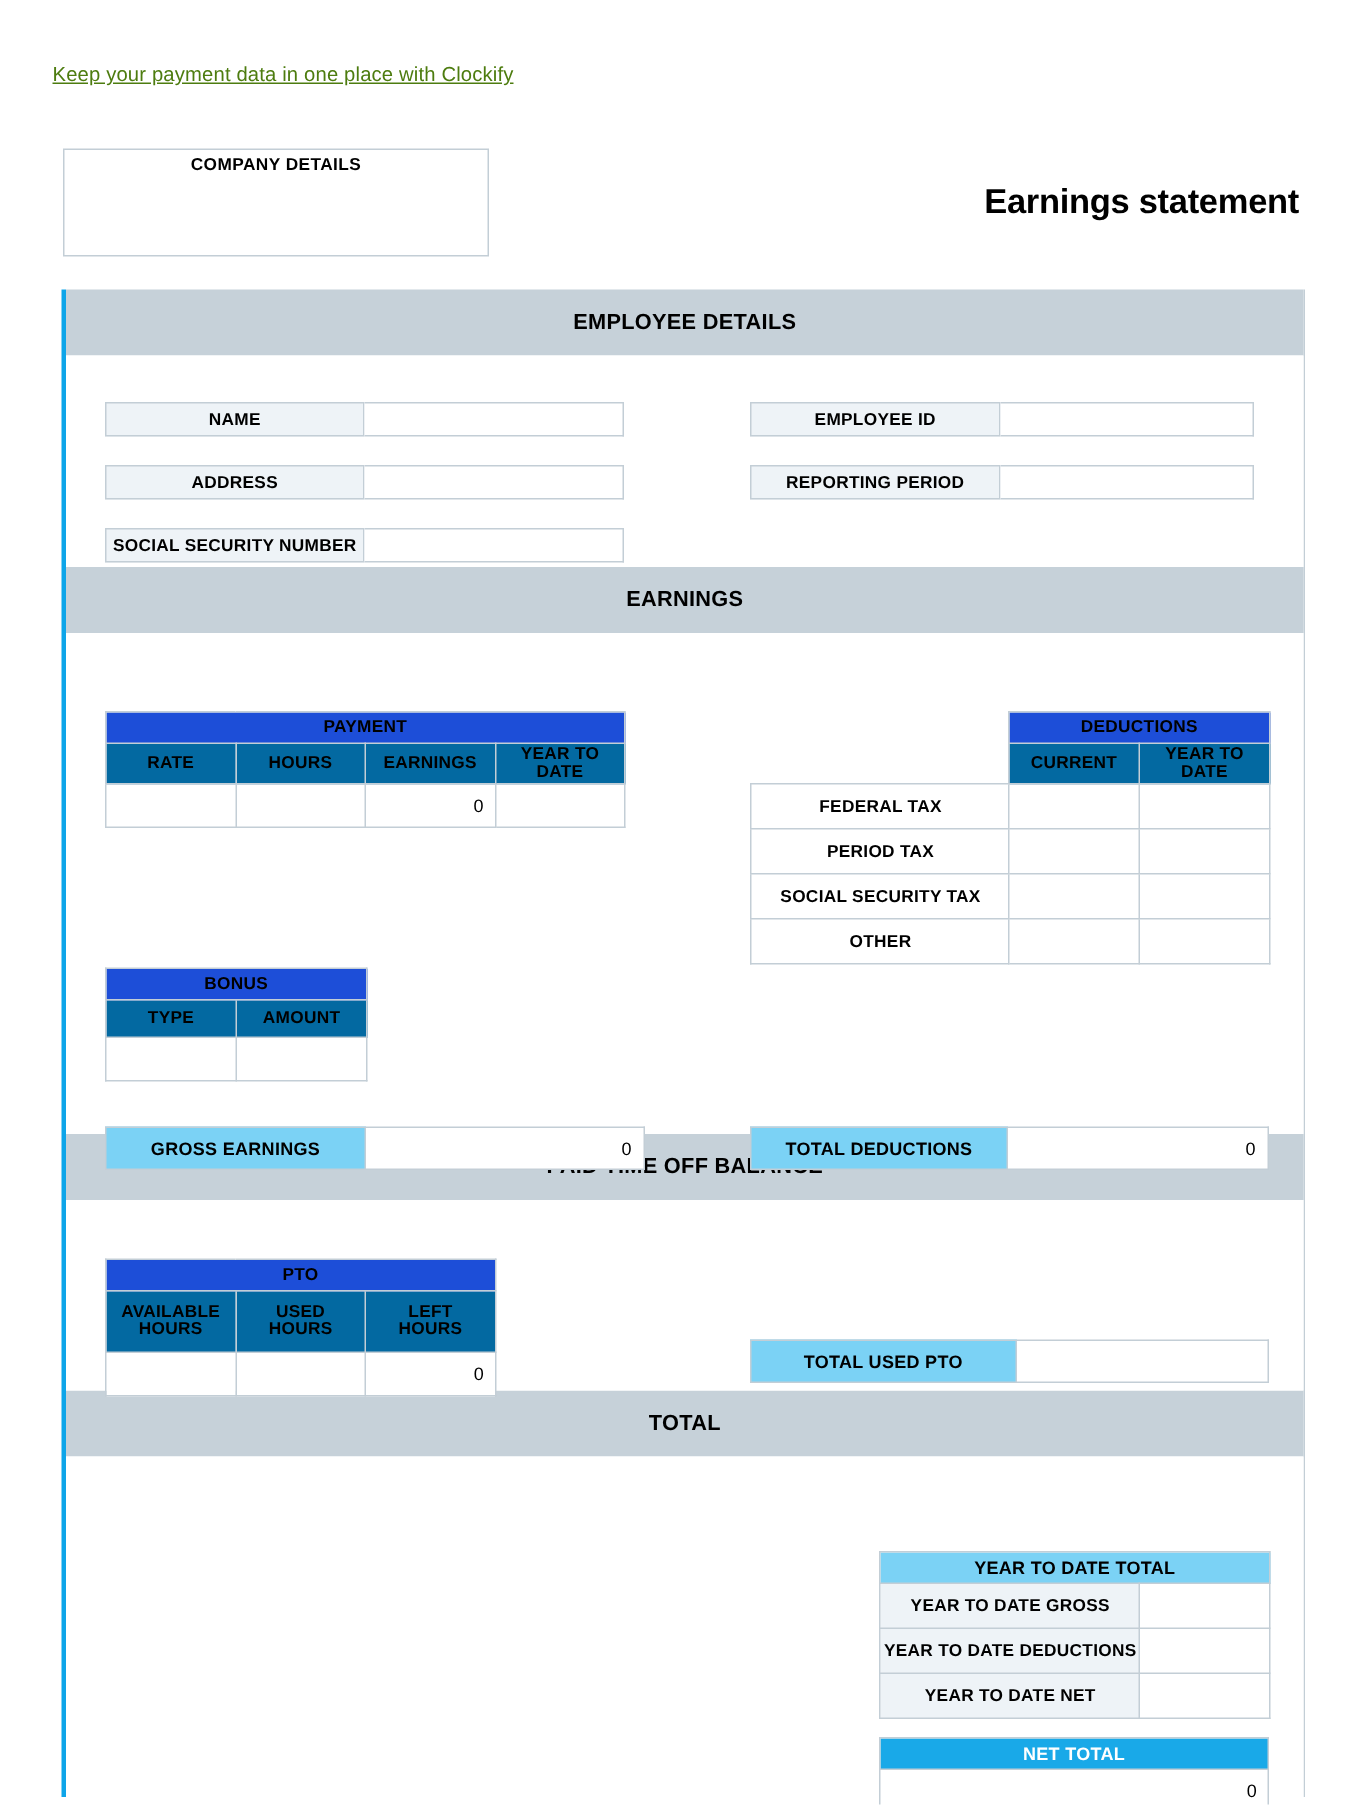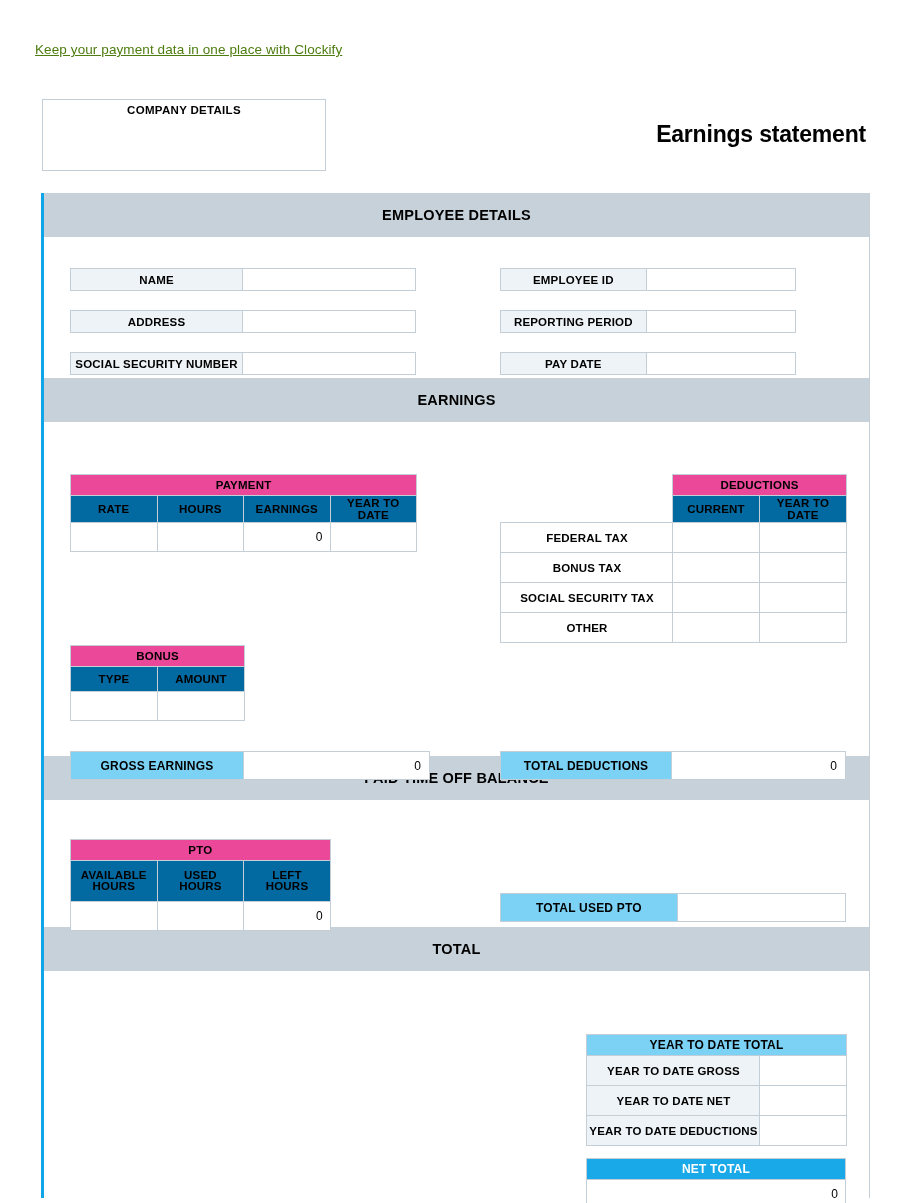--- a/index.html
+++ b/index.html
@@ -120,21 +120,21 @@
     background: #7bd2f5;
     border-color: #c3ced6;
     font-size: 12px;
   }
   .lv-row.blue { height: 29px; }
 
   
   .emp-body { height: 141px; }
   .emp-col-left  { position: absolute; left: 26px;  top: 0; }
   .emp-col-right { position: absolute; left: 456px; top: 0; }
-  .emp-col-left .lv-row, .emp-col-right .lv-row { width: 296px; margin-bottom: 19px; }
+  .emp-col-left .lv-row, .emp-col-right .lv-row { width: 336px; margin-bottom: 19px; }
   .emp-col-left .lv-row { width: 346px; }
   .emp-col-left  .lv-label { width: 173px; }
   .emp-col-left  .lv-value { width: 173px; }
   .emp-col-right .lv-label { width: 172px; }
   .emp-col-right .lv-value { width: 174px; }
   .emp-col-left  .lv-row:first-child,
   .emp-col-right .lv-row:first-child { margin-top: 31px; }
 
   
   .earn-body { height: 334px; }
@@ -143,21 +143,21 @@
     border-collapse: collapse;
     table-layout: fixed;
   }
   table.grid th, table.grid td {
     border: 1px solid #c3ced6;
     box-sizing: border-box;
     font-size: 11.5px;
     letter-spacing: .2px;
   }
   table.grid th {
-    background: #ec4899;
+    background: #1d4ed8;
     font-weight: bold;
     height: 21px;
     text-align: center;
   }
   table.grid th.colhead {
     background: #0369a1;
     height: 25px;
   }
   table.grid td {
     background: #ffffff;
@@ -264,24 +264,20 @@
 
     <div class="emp-col-right">
       <div class="lv-row">
         <div class="lv-label">EMPLOYEE ID</div>
         <div class="lv-value"></div>
       </div>
       <div class="lv-row">
         <div class="lv-label">REPORTING PERIOD</div>
         <div class="lv-value"></div>
       </div>
-      <div class="lv-row">
-        <div class="lv-label">PAY DATE</div>
-        <div class="lv-value"></div>
-      </div>
     </div>
   </div>
 
   <div class="band">EARNINGS</div>
   <div class="section-body earn-body">
 
     <table class="grid payment-tbl">
       <colgroup>
           <col class="c">
           <col class="c">
@@ -347,21 +343,21 @@
         <th style="border:none;background:#fff;"></th>
         <th class="colhead">CURRENT</th>
         <th class="colhead">YEAR TO DATE</th>
       </tr>
       <tr>
         <td class="rowlabel">FEDERAL TAX</td>
         <td></td>
         <td></td>
       </tr>
       <tr>
-        <td class="rowlabel">BONUS TAX</td>
+        <td class="rowlabel">PERIOD TAX</td>
         <td></td>
         <td></td>
       </tr>
       <tr>
         <td class="rowlabel">SOCIAL SECURITY TAX</td>
         <td></td>
         <td></td>
       </tr>
       <tr>
         <td class="rowlabel">OTHER</td>
@@ -428,25 +424,25 @@
         </colgroup>
       <tbody>
           <tr>
         <th class="banner" colspan="2">YEAR TO DATE TOTAL</th>
       </tr>
       <tr>
         <td class="rowlabel">YEAR TO DATE GROSS</td>
         <td></td>
       </tr>
       <tr>
+        <td class="rowlabel">YEAR TO DATE DEDUCTIONS</td>
+        <td></td>
+      </tr>
+      <tr>
         <td class="rowlabel">YEAR TO DATE NET</td>
-        <td></td>
-      </tr>
-      <tr>
-        <td class="rowlabel">YEAR TO DATE DEDUCTIONS</td>
         <td></td>
       </tr>
     </tbody>
       </table>
 
     <table class="grid nettotal-tbl">
       <tbody>
           <tr>
         <th class="banner">NET TOTAL</th>
       </tr>

